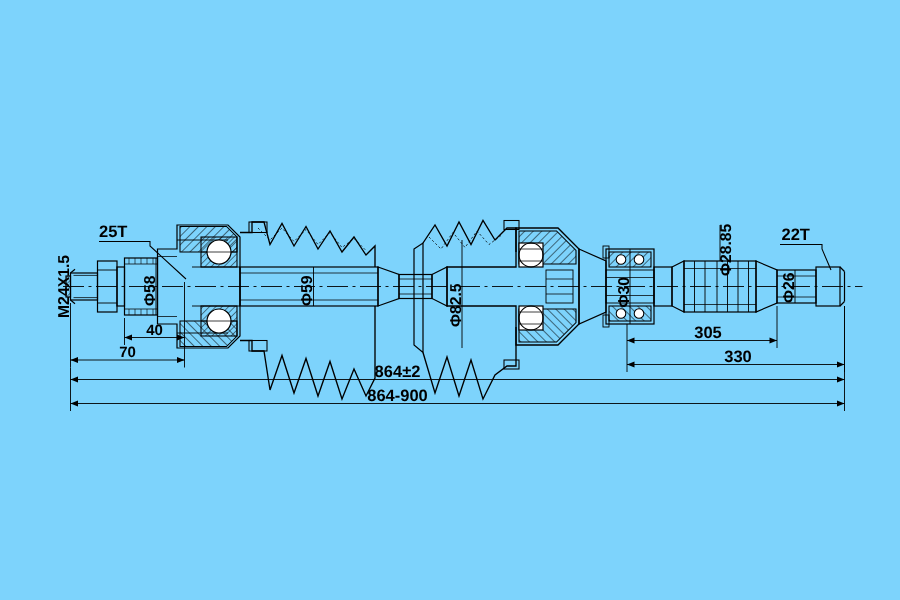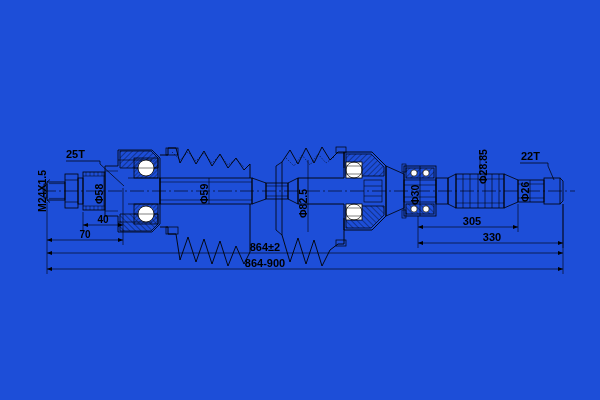--- a/index.html
+++ b/index.html
@@ -8,21 +8,21 @@
     padding: 0;
     background: #ffffff;
   }
   body {
     font-family: "Liberation Sans", sans-serif;
   }
   #canvas {
     position: relative;
     width: 600px;
     height: 400px;
-    background: #1d4ed8;
+    background: #7dd3fc;
     overflow: hidden;
   }
   #drawing-svg {
     position: absolute;
     left: 0;
     top: 0;
     width: 600px;
     height: 400px;
   }
   .dim-text {

